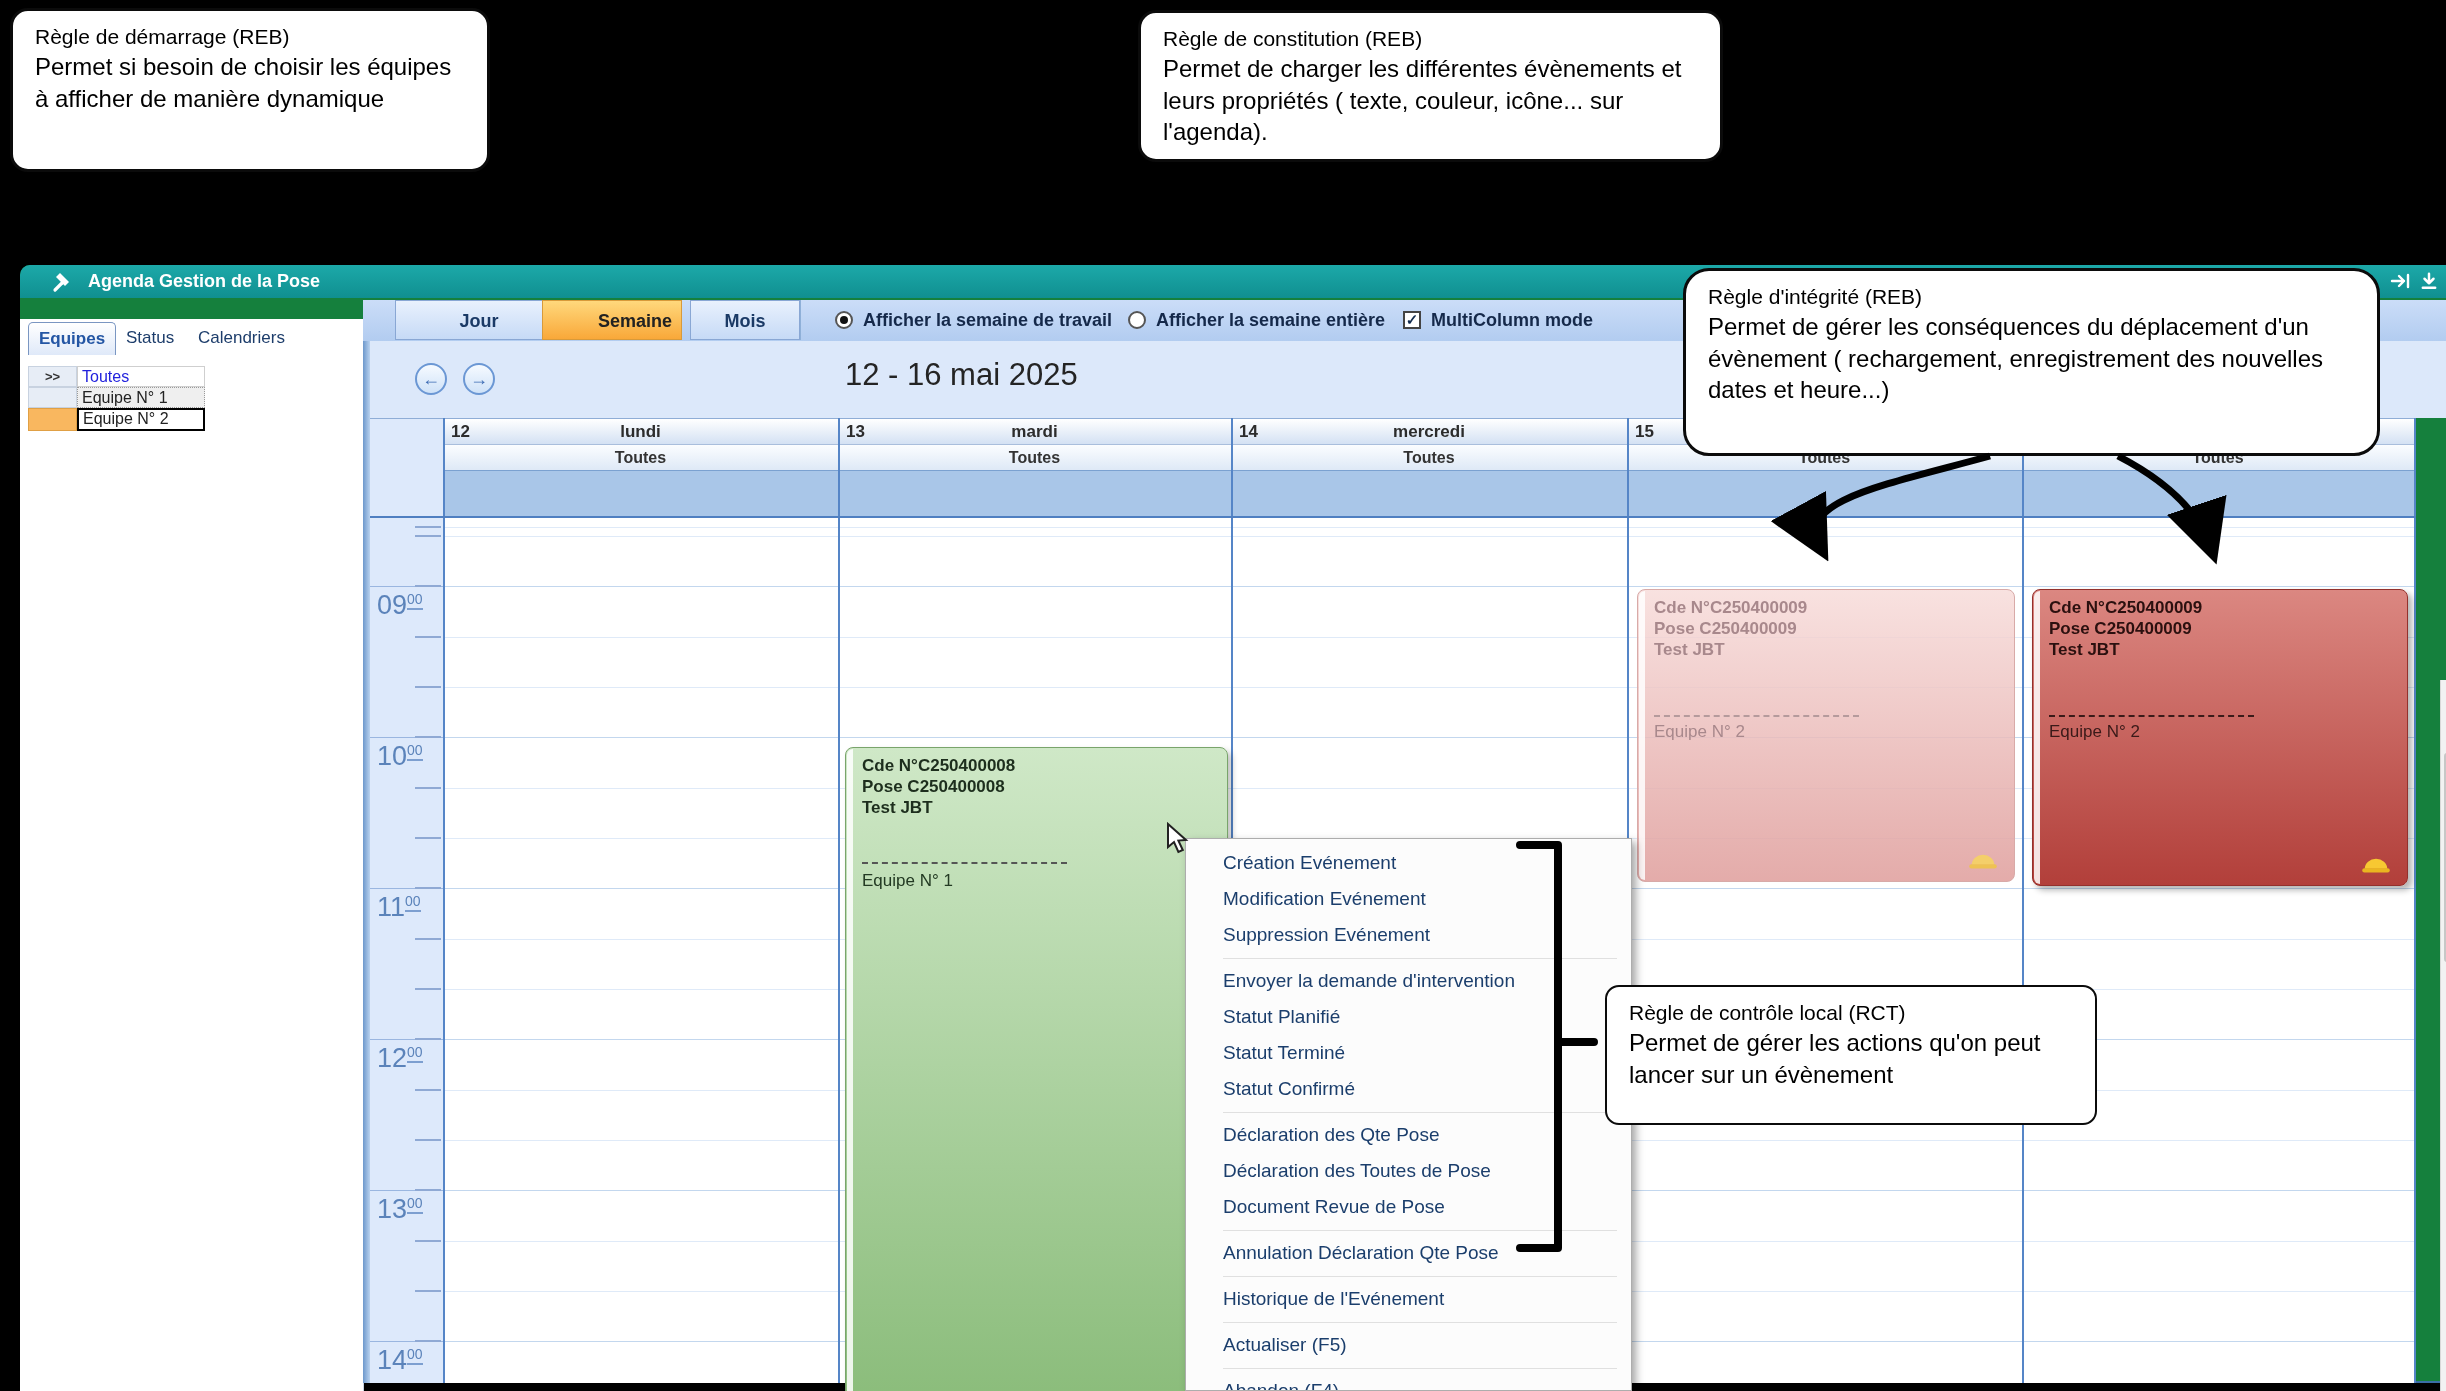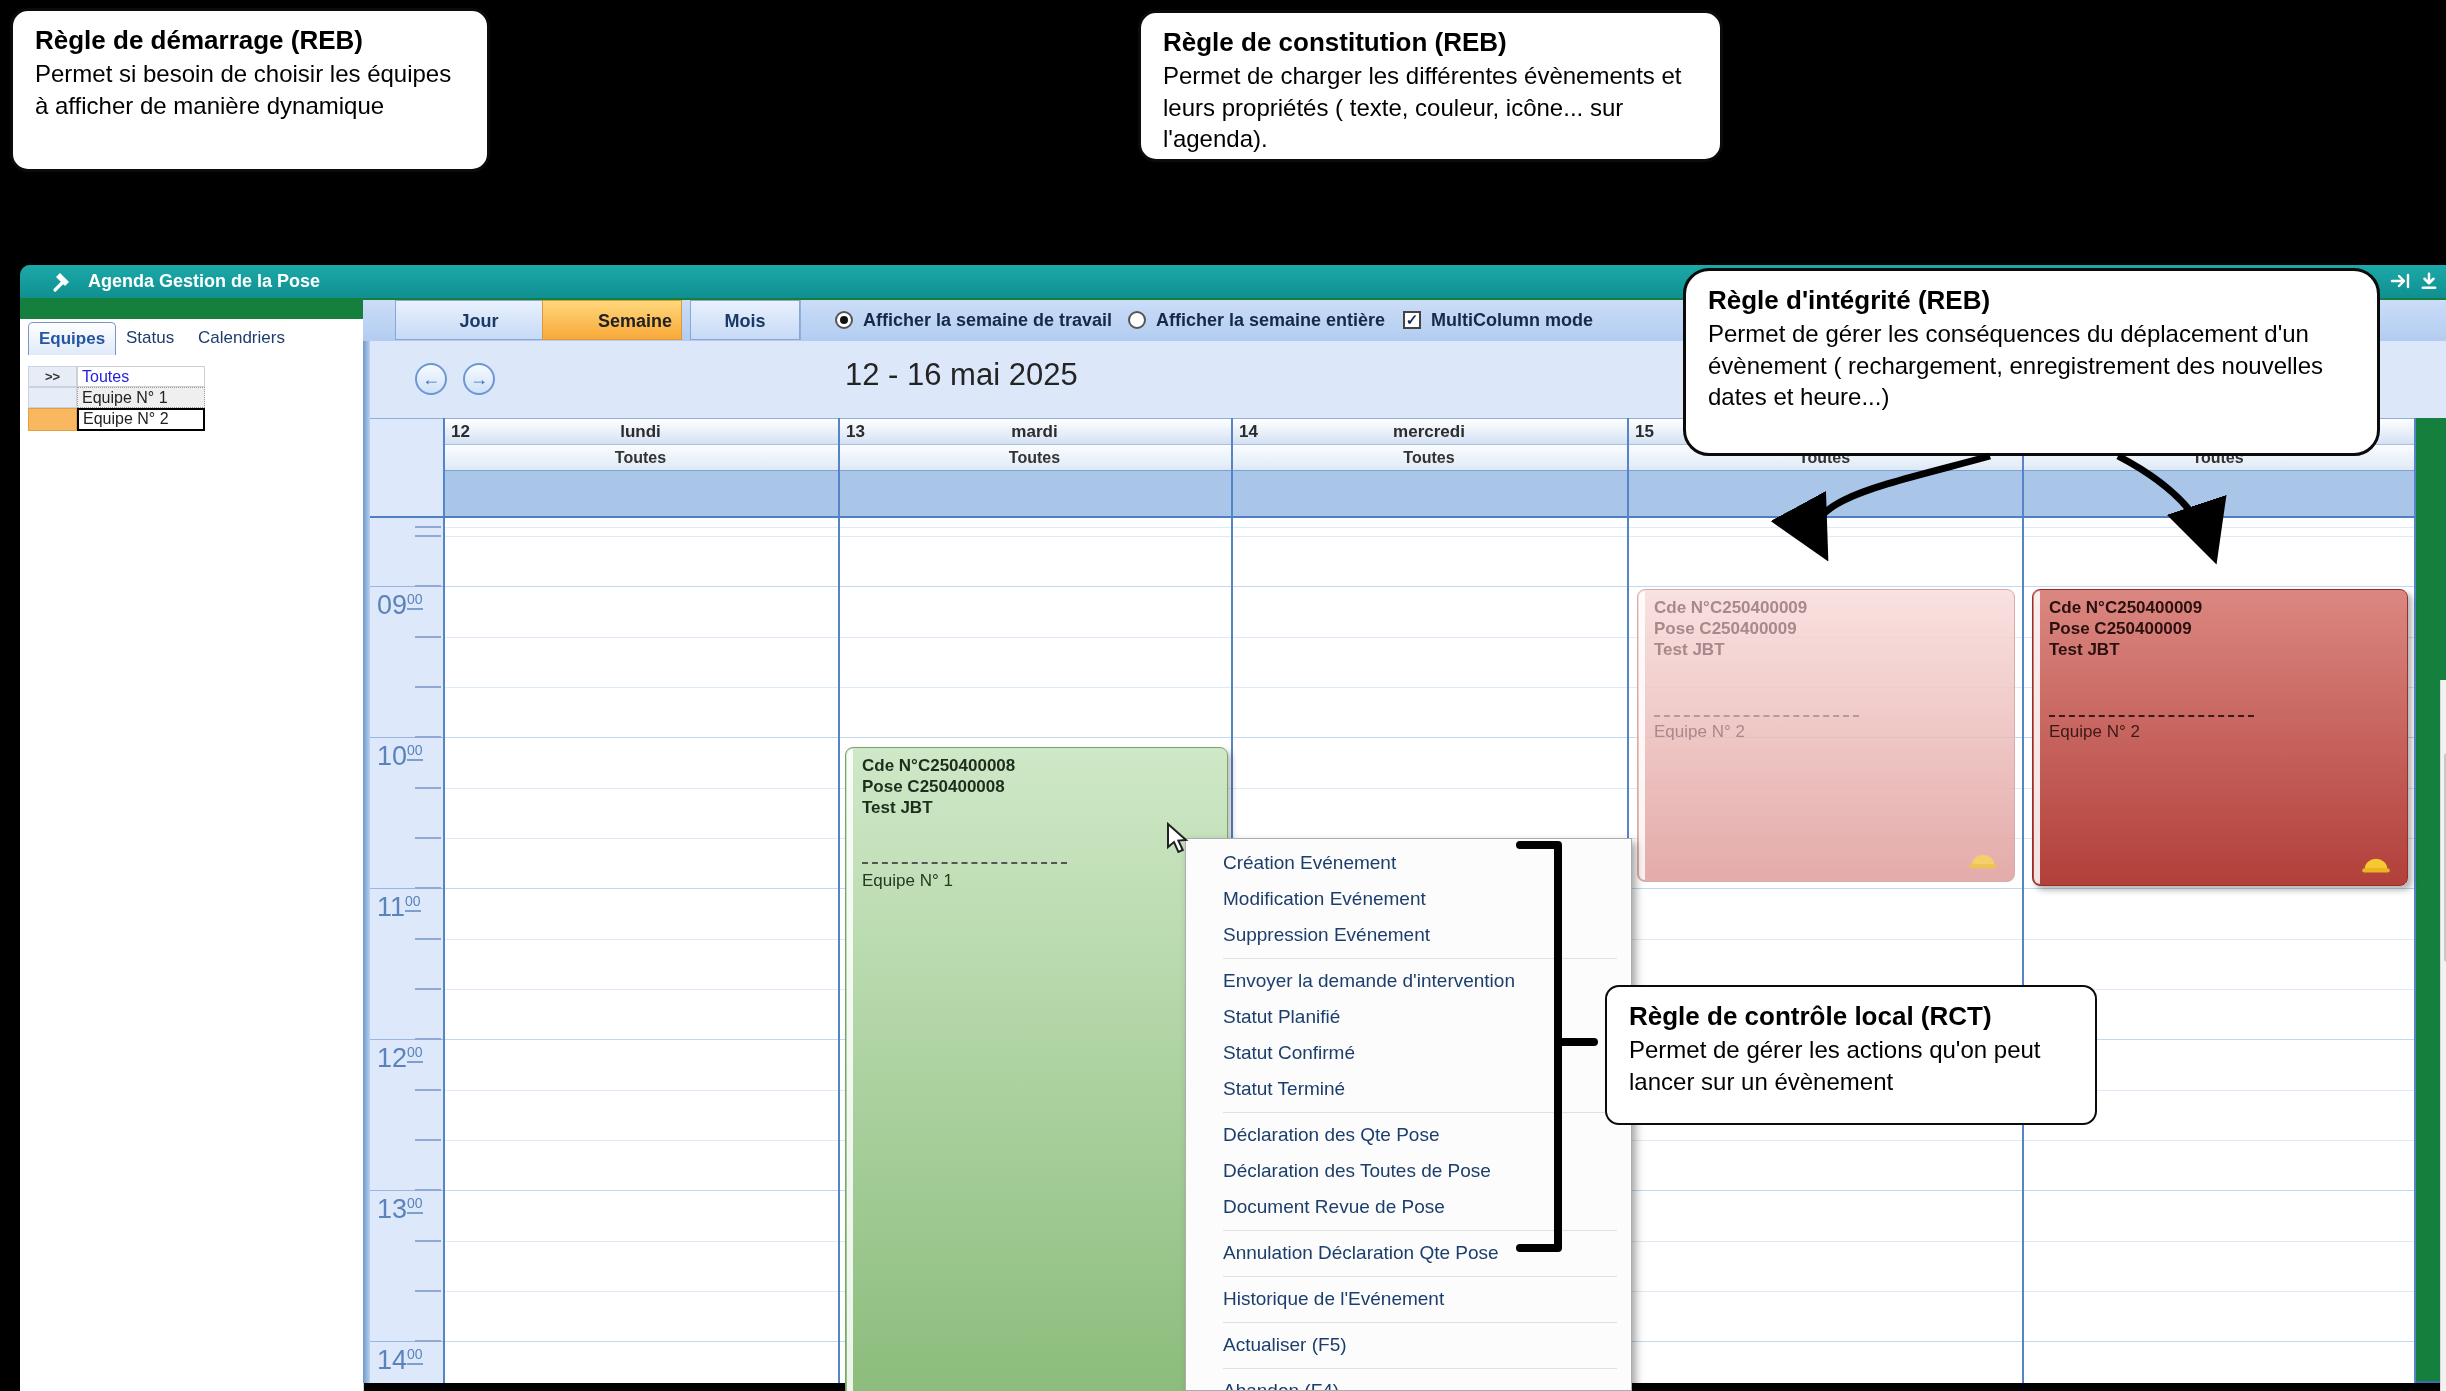--- a/index.html
+++ b/index.html
@@ -3,21 +3,21 @@
 <meta charset="utf-8">
 <style>
   html,body{margin:0;padding:0;background:#000;}
   #stage{position:relative;width:2446px;height:1391px;background:#000;overflow:hidden;
          font-family:"Liberation Sans",sans-serif;}
   .abs{position:absolute;}
 
   
   .callout{background:#fff;border:3px solid #0b0b0b;border-radius:18px;padding:10px 22px;
            color:#000;z-index:30;box-sizing:border-box;}
-  .callout .ct{font-size:26px;font-weight:bold;margin:4px 0 2px;}
+  .callout .ct{font-size:21px;font-weight:normal;margin:4px 0 2px;}
   .callout .cb{font-size:24px;line-height:1.32;}
 
   
   #appwin{left:20px;top:265px;width:2426px;height:1118px;background:#15803d;
           border-radius:10px 0 0 0;z-index:1;border-bottom:2px solid #3a6ea5;box-sizing:border-box;}
   #titlebar{left:0;top:0;width:2426px;height:33px;
             background:linear-gradient(#1ca9a9,#108f90);border-radius:10px 0 0 0;}
   #titlebar .ttl{position:absolute;left:68px;top:6px;color:#fff;font-size:18px;font-weight:bold;}
 
   
@@ -259,22 +259,22 @@
     </div>
   </div>
 
   <div class="abs" id="ctxmenu">
     <div class="menu-item">Création Evénement</div>
     <div class="menu-item">Modification Evénement</div>
     <div class="menu-item">Suppression Evénement</div>
     <div class="menu-sep"></div>
     <div class="menu-item">Envoyer la demande d'intervention</div>
     <div class="menu-item">Statut Planifié</div>
+    <div class="menu-item">Statut Terminé</div>
     <div class="menu-item">Statut Confirmé</div>
-    <div class="menu-item">Statut Terminé</div>
     <div class="menu-sep"></div>
     <div class="menu-item">Déclaration des Qte Pose</div>
     <div class="menu-item">Déclaration des Toutes de Pose</div>
     <div class="menu-item">Document Revue de Pose</div>
     <div class="menu-sep"></div>
     <div class="menu-item">Annulation Déclaration Qte Pose</div>
     <div class="menu-sep"></div>
     <div class="menu-item">Historique de l'Evénement</div>
     <div class="menu-sep"></div>
     <div class="menu-item">Actualiser (F5)</div>

